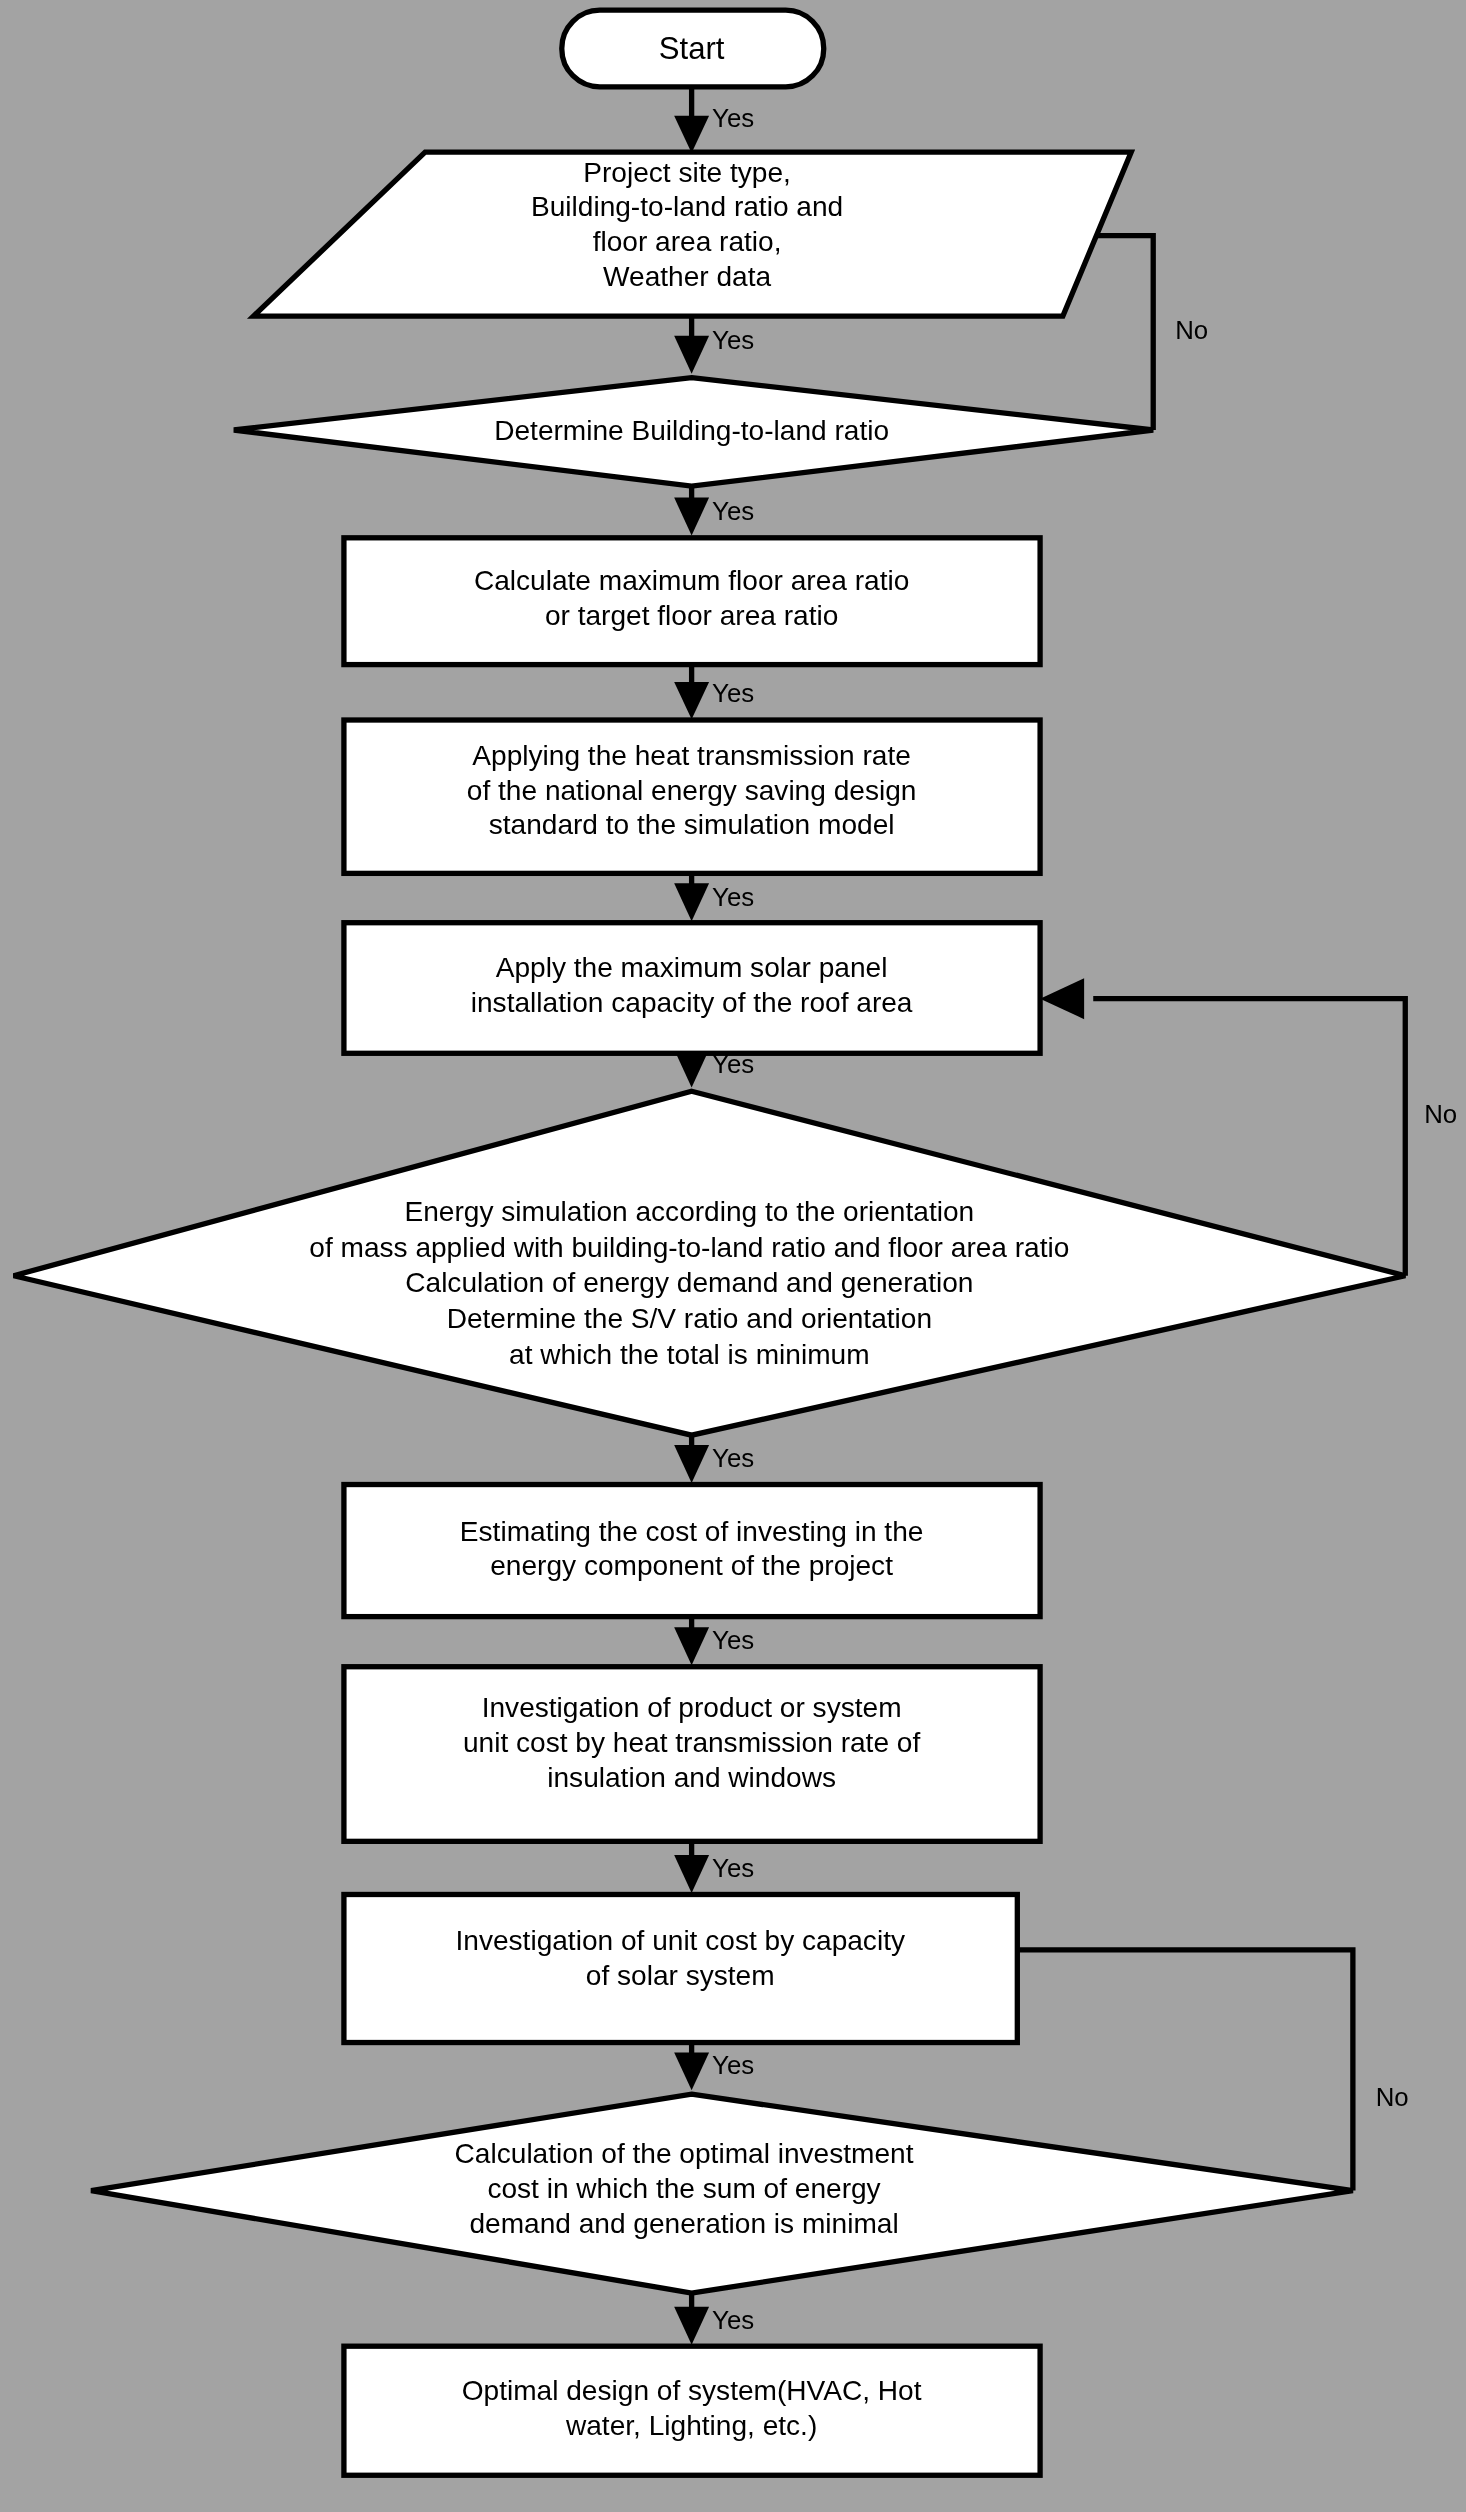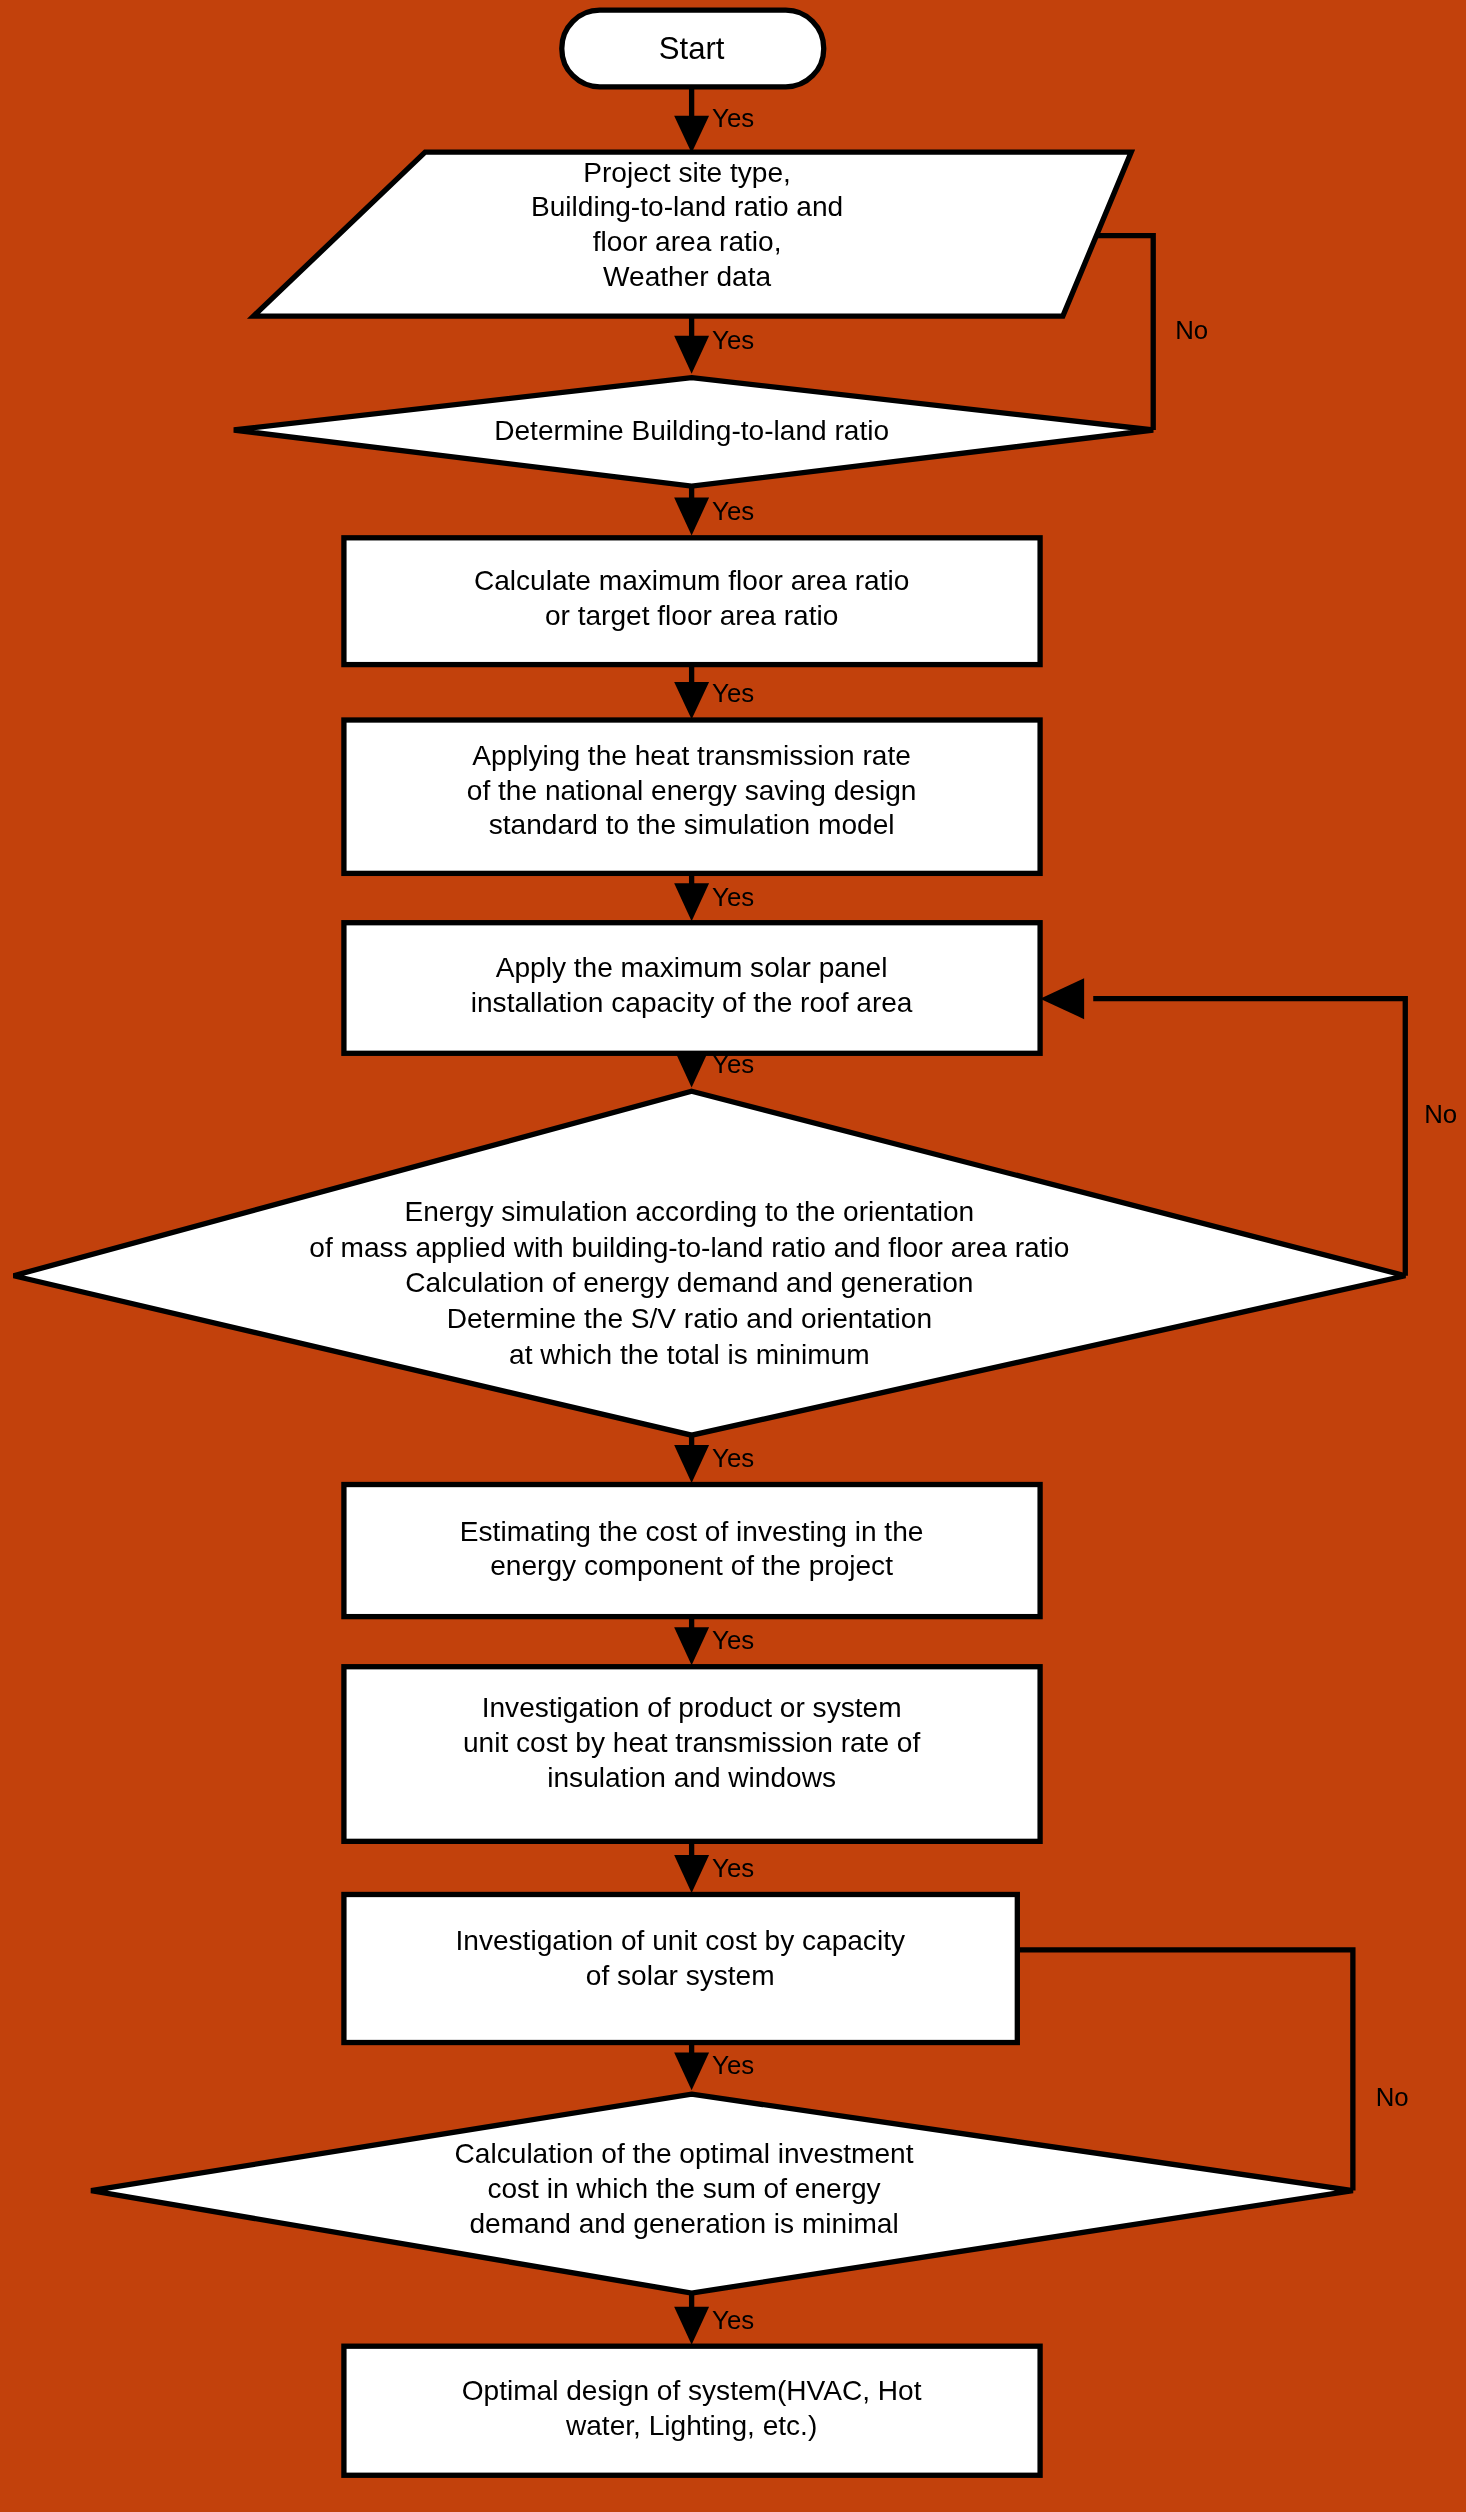--- a/index.html
+++ b/index.html
@@ -7,21 +7,21 @@
     padding: 0;
     background: #ffffff;
   }
   body {
     font-family: "Liberation Sans", sans-serif;
   }
   #flowchart-root {
     position: relative;
     width: 1466px;
     height: 2512px;
-    background: #c2410c;
+    background: #a3a3a3;
     overflow: hidden;
   }
   svg.flow-svg {
     display: block;
     width: 1466px;
     height: 2512px;
   }
   .shape-outline {
     fill: #ffffff;
     stroke: #000000;

